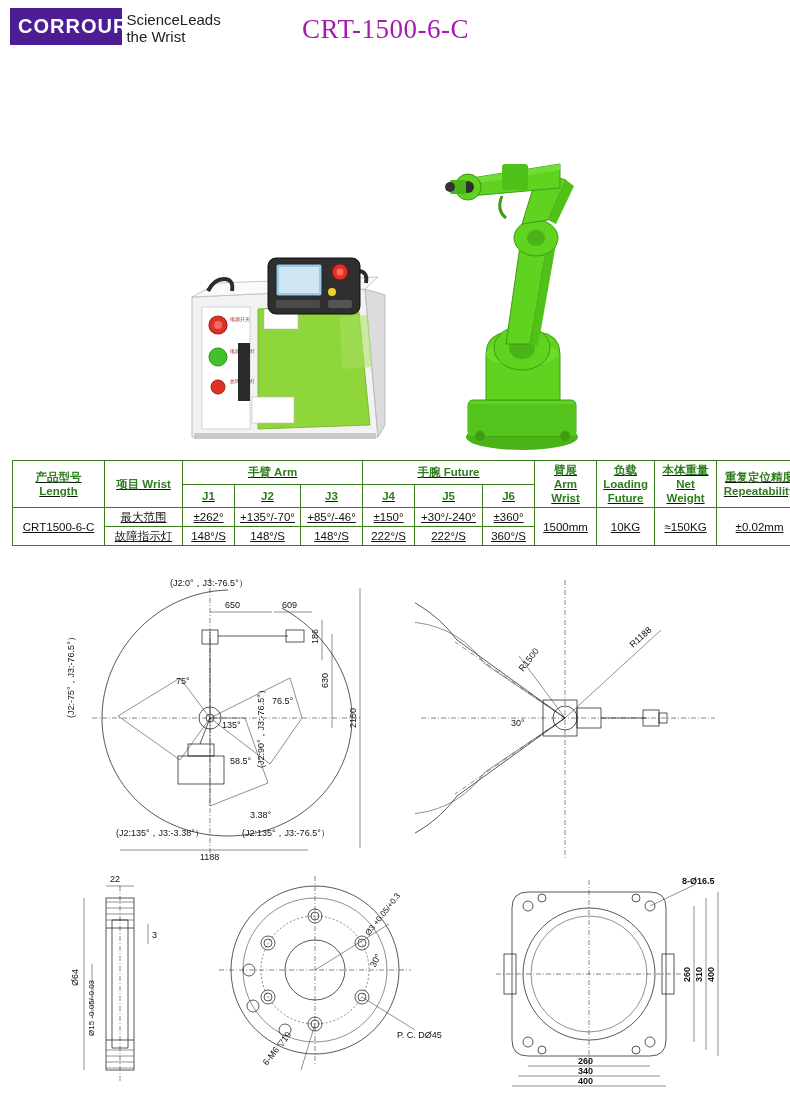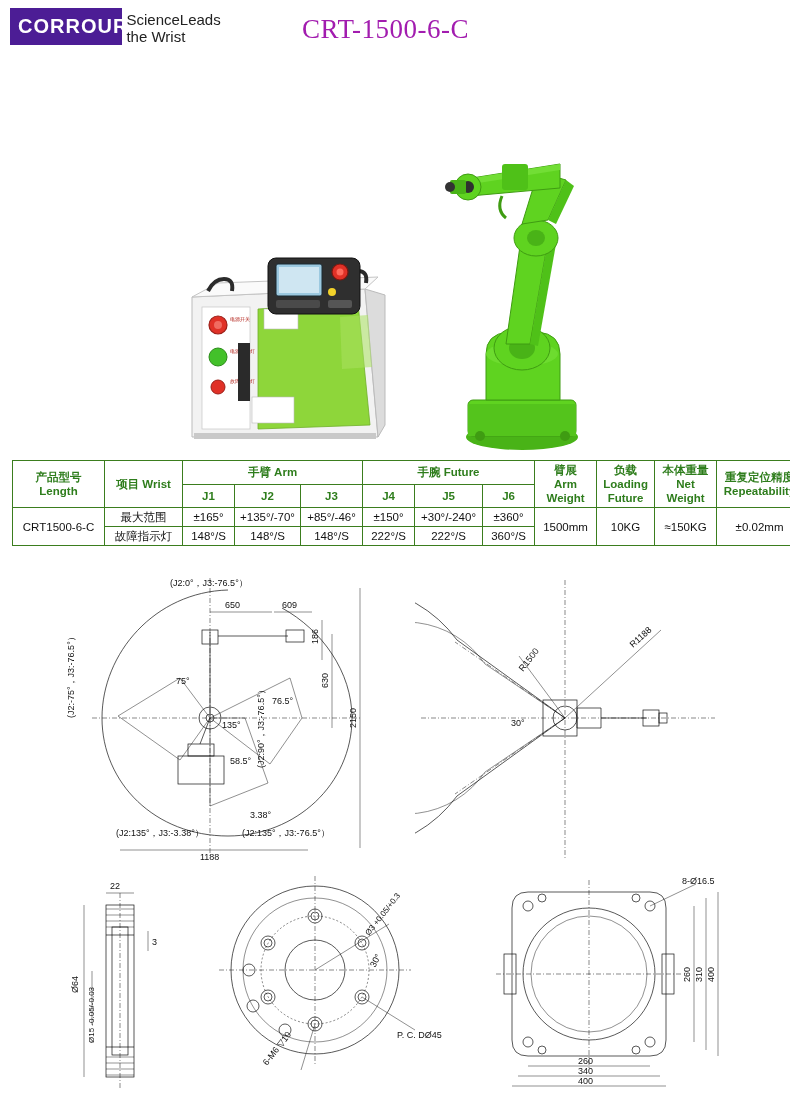--- a/index.html
+++ b/index.html
@@ -56,21 +56,21 @@
   .hero {
     position: relative;
     height: 386px;
     width: 790px;
   }
 
   .controller { position: absolute; left: 180px; top: 185px; }
   .robot { position: absolute; left: 410px; top: 30px; }
 
   
-  .spec-wrap { padding: 12px 12px; }
+  .spec-wrap { padding: 12px 12px; text-decoration: underline; }
   table.spec {
     width: 766px;
     border-collapse: collapse;
     font-size: 11.5px;
     table-layout: fixed;
   }
   table.spec td, table.spec th {
     border: 1px solid #3b7d1e;
     text-align: center;
     vertical-align: middle;
@@ -218,21 +218,21 @@
         <td rowspan="2" class="hdr-green">
           <div>产品型号</div>
           <div>Length</div>
         </td>
         <td rowspan="2" class="hdr-green">项目 Wrist</td>
         <td colspan="3" class="hdr-green">手臂 Arm</td>
         <td colspan="3" class="hdr-green">手腕 Future</td>
         <td rowspan="2" class="hdr-green">
           <div>臂展</div>
           <div>Arm</div>
-          <div>Weight</div>
+          <div>Wrist</div>
         </td>
         <td rowspan="2" class="hdr-green">
           <div>负载</div>
           <div>Loading</div>
           <div>Future</div>
         </td>
         <td rowspan="2" class="hdr-green">
           <div>本体重量</div>
           <div>Net Weight</div>
         </td>
@@ -247,21 +247,21 @@
         <td class="hdr-green">J3</td>
         <td class="hdr-green">J4</td>
         <td class="hdr-green">J5</td>
         <td class="hdr-green">J6</td>
       </tr>
     </thead>
     <tbody>
       <tr>
         <td rowspan="2">CRT1500-6-C</td>
         <td class="rowlabel">最大范围</td>
-        <td>±165°</td>
+        <td>±262°</td>
         <td>+135°/-70°</td>
         <td>+85°/-46°</td>
         <td>±150°</td>
         <td>+30°/-240°</td>
         <td>±360°</td>
         <td rowspan="2">1500mm</td>
         <td rowspan="2">10KG</td>
         <td rowspan="2">≈150KG</td>
         <td rowspan="2">±0.02mm</td>
       </tr>
@@ -351,21 +351,21 @@
       <rect class="ln" x="244" y="145" width="8" height="10"></rect>
 
       <line class="ln-thin" x1="150" y1="150" x2="246" y2="62"></line>
       <line class="ln-thin" x1="150" y1="150" x2="104" y2="88"></line>
       <text class="dim-text" x="218" y="80" transform="rotate(-42 218,80)">R1188</text>
       <text class="dim-text" x="108" y="104" transform="rotate(-52 108,104)">R1500</text>
       <text class="dim-text" x="96" y="158">30°</text>
     </svg>
   </div>
 
-  <div class="panel" style="left:62px; top:317px;">
+  <div class="panel" style="left:62px; top:310px;">
     <svg width="140" height="225" viewBox="0 0 140 225">
       <rect class="ln" x="44" y="30" width="28" height="172"></rect>
       <rect class="ln" x="50" y="52" width="16" height="128" fill="#fff"></rect>
       <line class="ln" x1="44" y1="60" x2="72" y2="60"></line>
       <line class="ln" x1="44" y1="172" x2="72" y2="172"></line>
 
       <g class="hatch">
         <line x1="44" y1="34" x2="72" y2="34"></line>
           <line x1="44" y1="40" x2="72" y2="40"></line>
         <line x1="44" y1="46" x2="72" y2="46"></line>
@@ -419,21 +419,21 @@
       <line class="ln-thin" x1="157" y1="127" x2="210" y2="160"></line>
       <line class="ln-thin" x1="110" y1="154" x2="96" y2="200"></line>
 
       <text class="dim-text-sm" x="164" y="66" transform="rotate(-52 164,66)">Ø3 +0.05/+0.3</text>
       <text class="dim-text" x="170" y="98" transform="rotate(-62 170,98)">30°</text>
       <text class="dim-text" x="192" y="168">P. C. DØ45</text>
       <text class="dim-text" x="62" y="196" transform="rotate(-52 62,196)">6-M6 ▽10</text>
     </svg>
   </div>
 
-  <div class="panel" style="left:490px; top:312px;">
+  <div class="panel" style="left:490px; top:312px;font-weight:bold;">
     <svg width="260" height="225" viewBox="0 0 260 225">
 
       <path class="ln" d="M38,22 L160,22 Q176,22 176,38 L176,170 Q176,186 160,186 L38,186 Q22,186 22,170 L22,38 Q22,22 38,22 Z"></path>
       <circle class="ln" cx="99" cy="104" r="66"></circle>
       <circle class="ln-thin" cx="99" cy="104" r="58"></circle>
 
       <g class="ln">
         <circle cx="38" cy="36" r="5"></circle>
           <circle cx="160" cy="36" r="5"></circle>
         <circle cx="38" cy="172" r="5"></circle>

